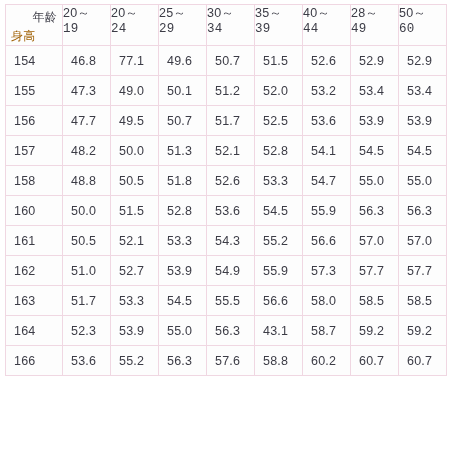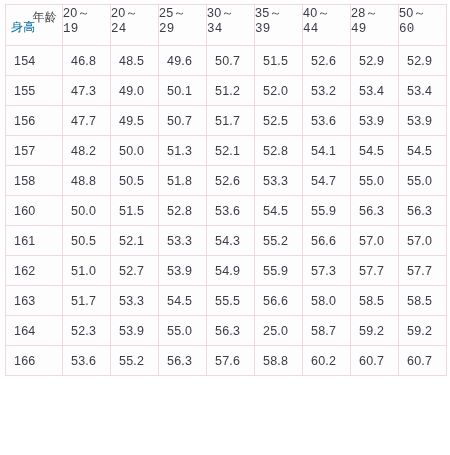--- a/index.html
+++ b/index.html
@@ -54,24 +54,24 @@
   }
   th.corner .age-lbl {
     position: absolute;
     top: 4px;
     right: 5px;
     font-size: 12px;
     color: #3c3c46;
   }
   th.corner .ht-lbl {
     position: absolute;
-    bottom: 9px;
+    bottom: 0;
     left: 5px;
     font-size: 12px;
-    color: #0369a1;
+    color: #a16207;
     font-family: Liberation Serif, serif;
   }
   th.agecol {
     padding: 4px 0 0 6px;
   }
   th.agecol .l1 {
     display: block;
     font-size: 12.5px;
     line-height: 16px;
   }
@@ -158,21 +158,21 @@
         <th class="agecol">
           <span class="l1">50～</span>
           <span class="l2">60</span>
         </th>
       </tr>
     </thead>
     <tbody>
       <tr>
         <td>154</td>
         <td>46.8</td>
-        <td>48.5</td>
+        <td>77.1</td>
         <td>49.6</td>
         <td>50.7</td>
         <td>51.5</td>
         <td>52.6</td>
         <td>52.9</td>
         <td>52.9</td>
       </tr>
       <tr>
         <td>155</td>
         <td>47.3</td>
@@ -260,21 +260,21 @@
         <td>58.0</td>
         <td>58.5</td>
         <td>58.5</td>
       </tr>
       <tr>
         <td>164</td>
         <td>52.3</td>
         <td>53.9</td>
         <td>55.0</td>
         <td>56.3</td>
-        <td>25.0</td>
+        <td>43.1</td>
         <td>58.7</td>
         <td>59.2</td>
         <td>59.2</td>
       </tr>
       <tr>
         <td>166</td>
         <td>53.6</td>
         <td>55.2</td>
         <td>56.3</td>
         <td>57.6</td>

